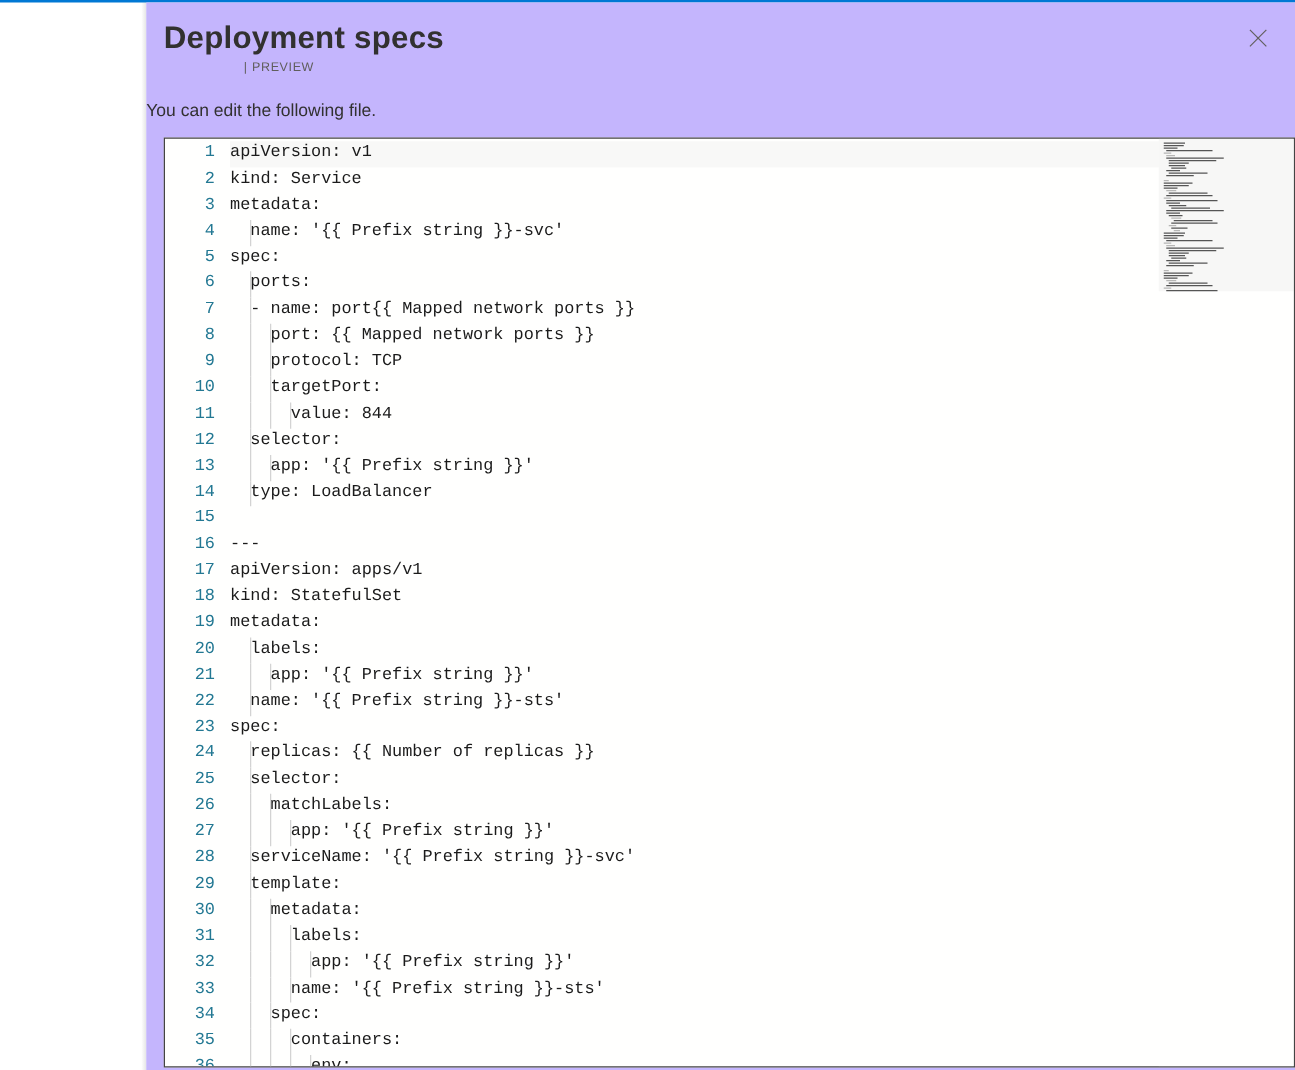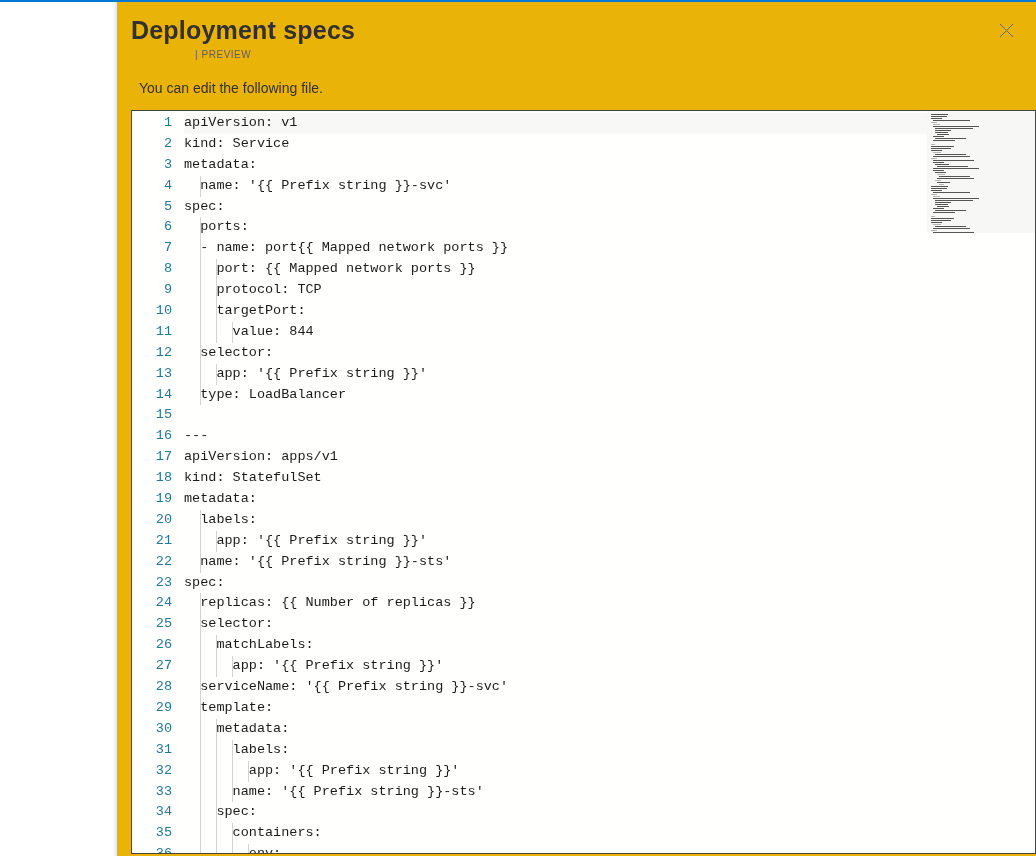--- a/index.html
+++ b/index.html
@@ -24,21 +24,21 @@
     width: 4px;
     height: 854px;
     background: linear-gradient(to left, rgba(0,0,0,0.10), rgba(0,0,0,0.0));
   }
   .panel {
     position: absolute;
     left: 117px;
     top: 2px;
     width: 919px;
     height: 854px;
-    background: #eab308;
+    background: #c4b5fd;
   }
   .header {
     display: flex;
     align-items: flex-start;
     padding: 14px 14px 0 14px;
     position: relative;
   }
   .title-block {
     flex: 1 1 auto;
   }
@@ -58,21 +58,21 @@
   .subtitle-row .preview-word { letter-spacing: 0.5px; }
   .close-btn {
     width: 32px; height: 32px;
     display: flex; align-items: center; justify-content: center;
     cursor: pointer;
     color: #605e5c;
     margin-top: -2px;
   }
   .close-btn svg { width: 15px; height: 15px; }
   .description {
-    padding: 20px 14px 10px 22px;
+    padding: 20px 14px 10px 0;
     font-size: 14px;
     color: #323130;
   }
   .editor-outer {
     margin: 4px 0 0 14px;
     width: 905px;
     height: 744px;
     border: 1px solid #444444;
     position: relative;
     overflow: hidden;

